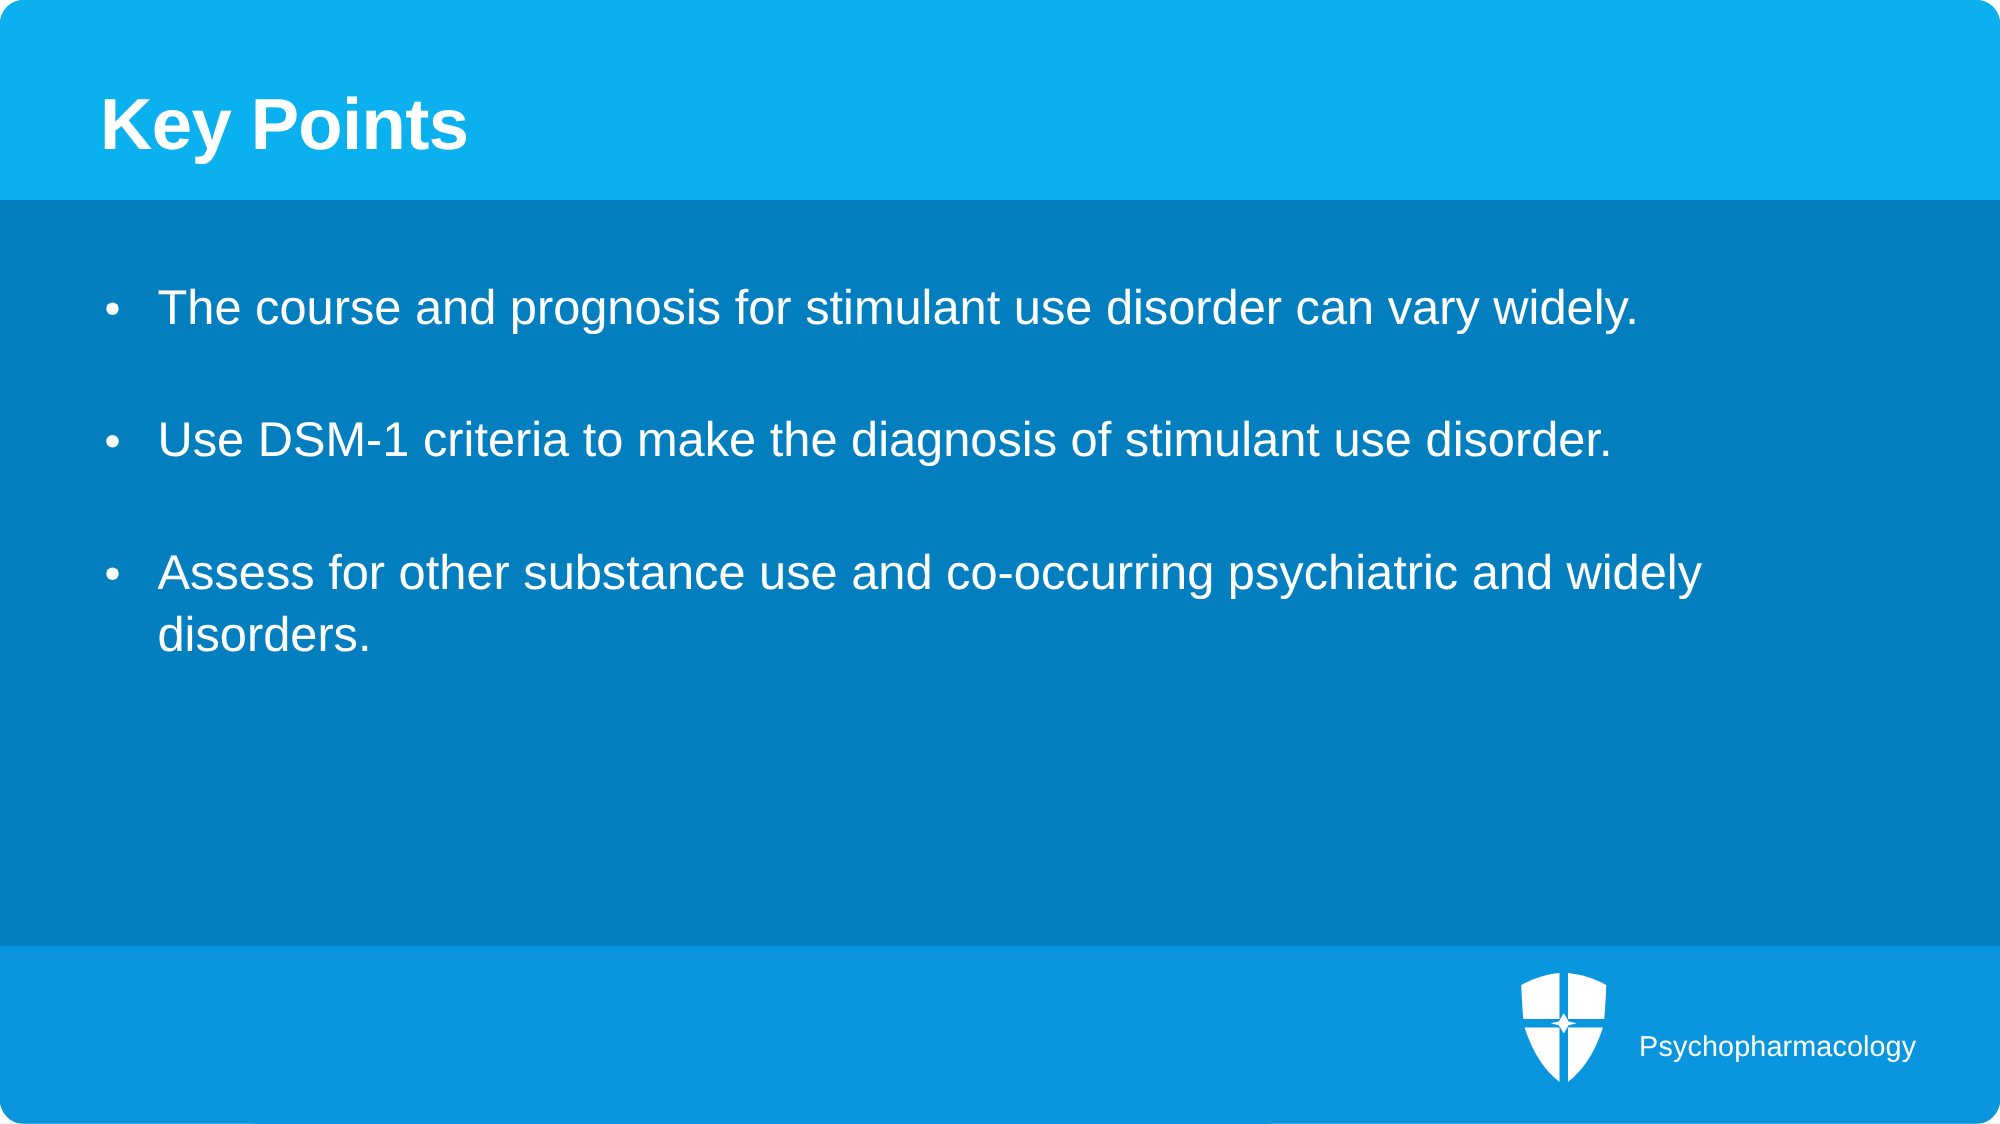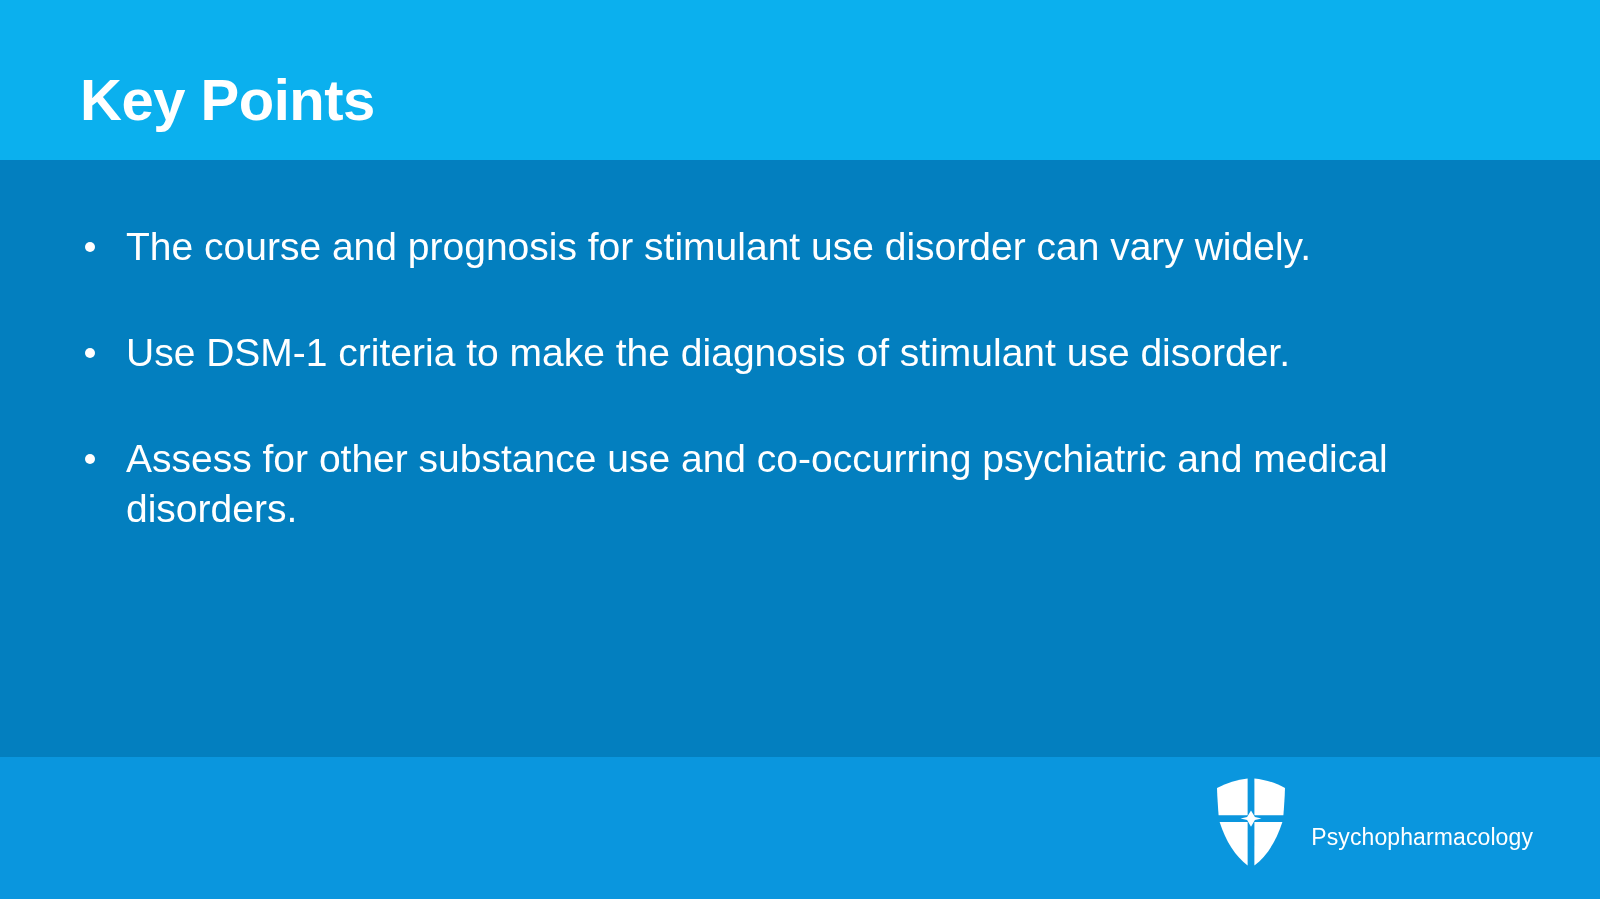--- a/index.html
+++ b/index.html
@@ -11,20 +11,21 @@
     font-family: "Liberation Sans", sans-serif;
     -webkit-font-smoothing: antialiased;
   }
 
   .slide {
     position: relative;
     width: 1600px;
     height: 899px;
     overflow: hidden;
     background: #037fbf;
+    border-radius: 19px;
   }
 
   
   .header-band {
     position: absolute;
     left: 0;
     top: 0;
     width: 1600px;
     height: 160px;
     background: #0bb0ee;
@@ -134,21 +135,21 @@
         <span class="bullet-text">The course and prognosis for stimulant use disorder can vary widely.</span>
       </li>
 
       <li class="bullet-item">
         <span class="bullet-dot"></span>
         <span class="bullet-text">Use DSM-1 criteria to make the diagnosis of stimulant use disorder.</span>
       </li>
 
       <li class="bullet-item">
         <span class="bullet-dot"></span>
-        <span class="bullet-text">Assess for other substance use and co-occurring psychiatric and medical disorders.</span>
+        <span class="bullet-text">Assess for other substance use and co-occurring psychiatric and widely disorders.</span>
       </li>
 
     </ul>
   </div>
 
   <div class="footer-band">
     <div class="logo-lockup">
 
       <svg class="logo-shield" viewBox="0 0 76 96">
 

